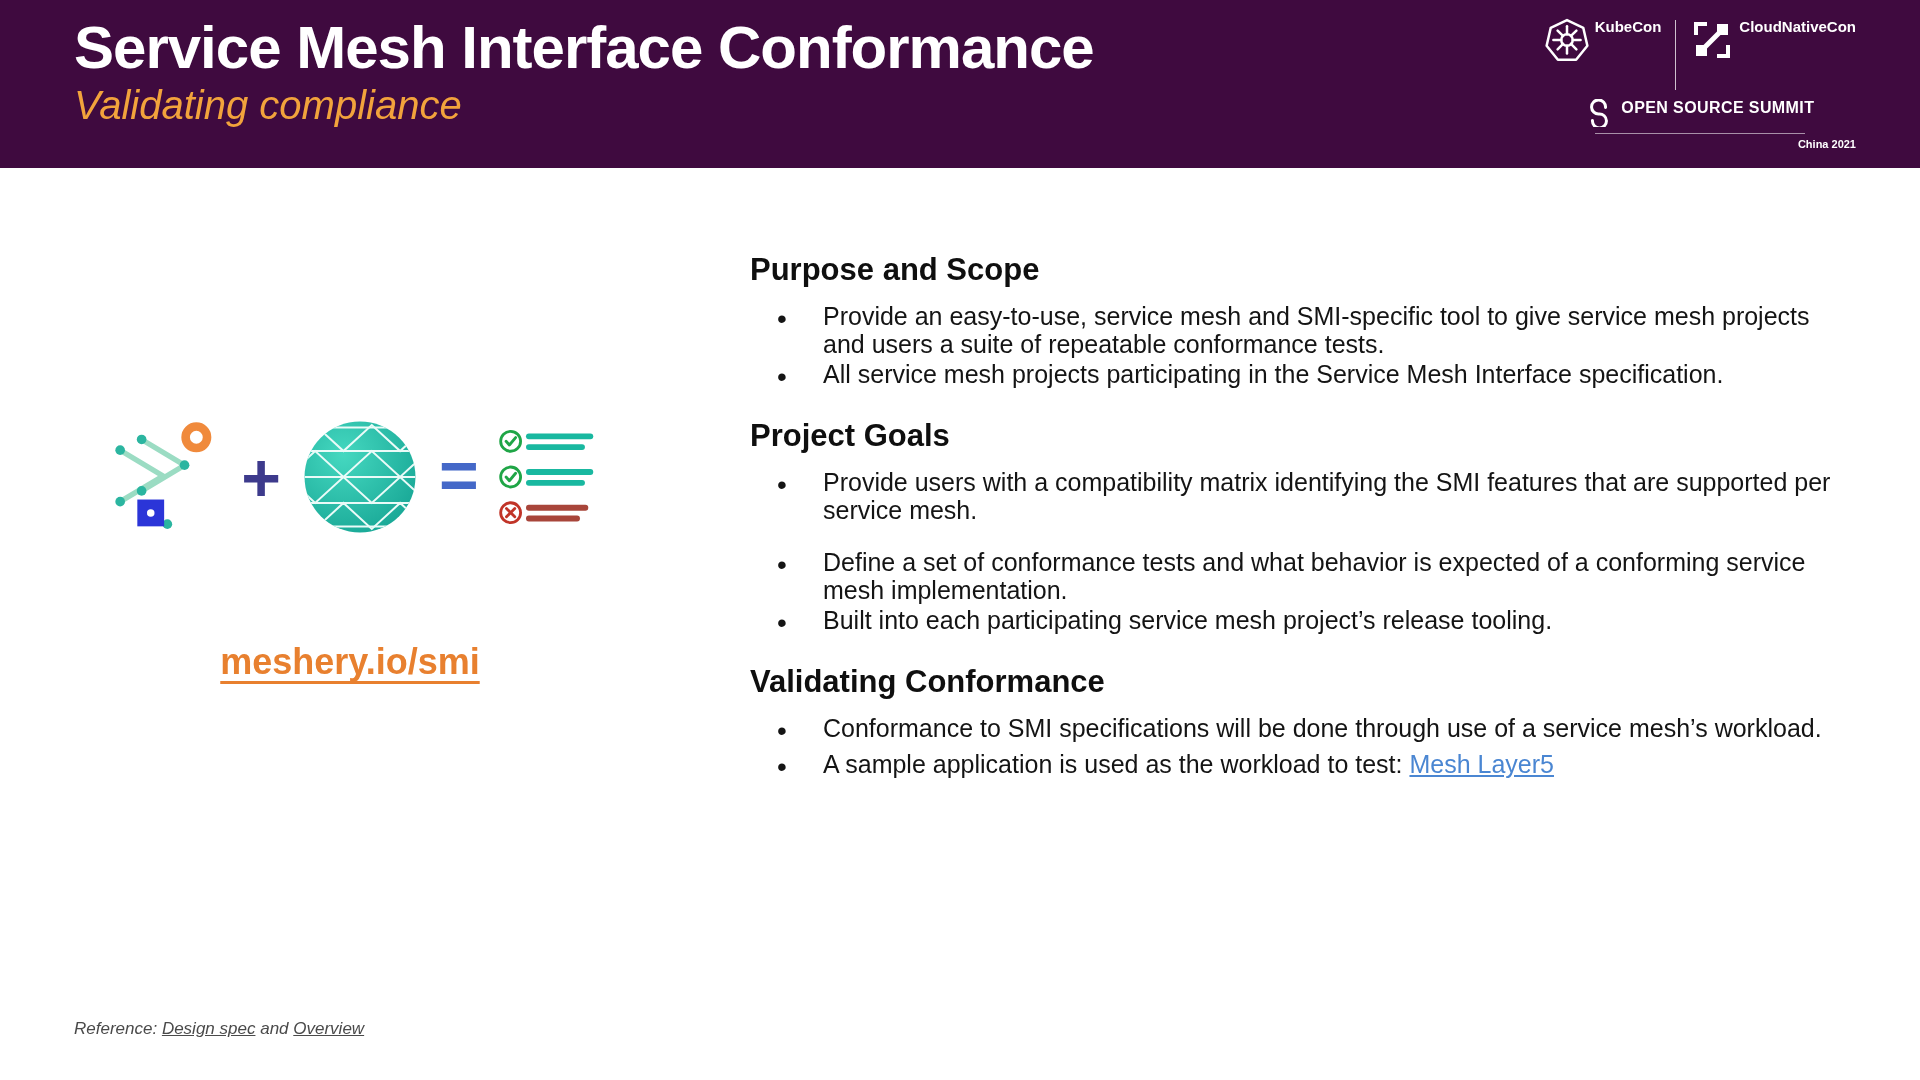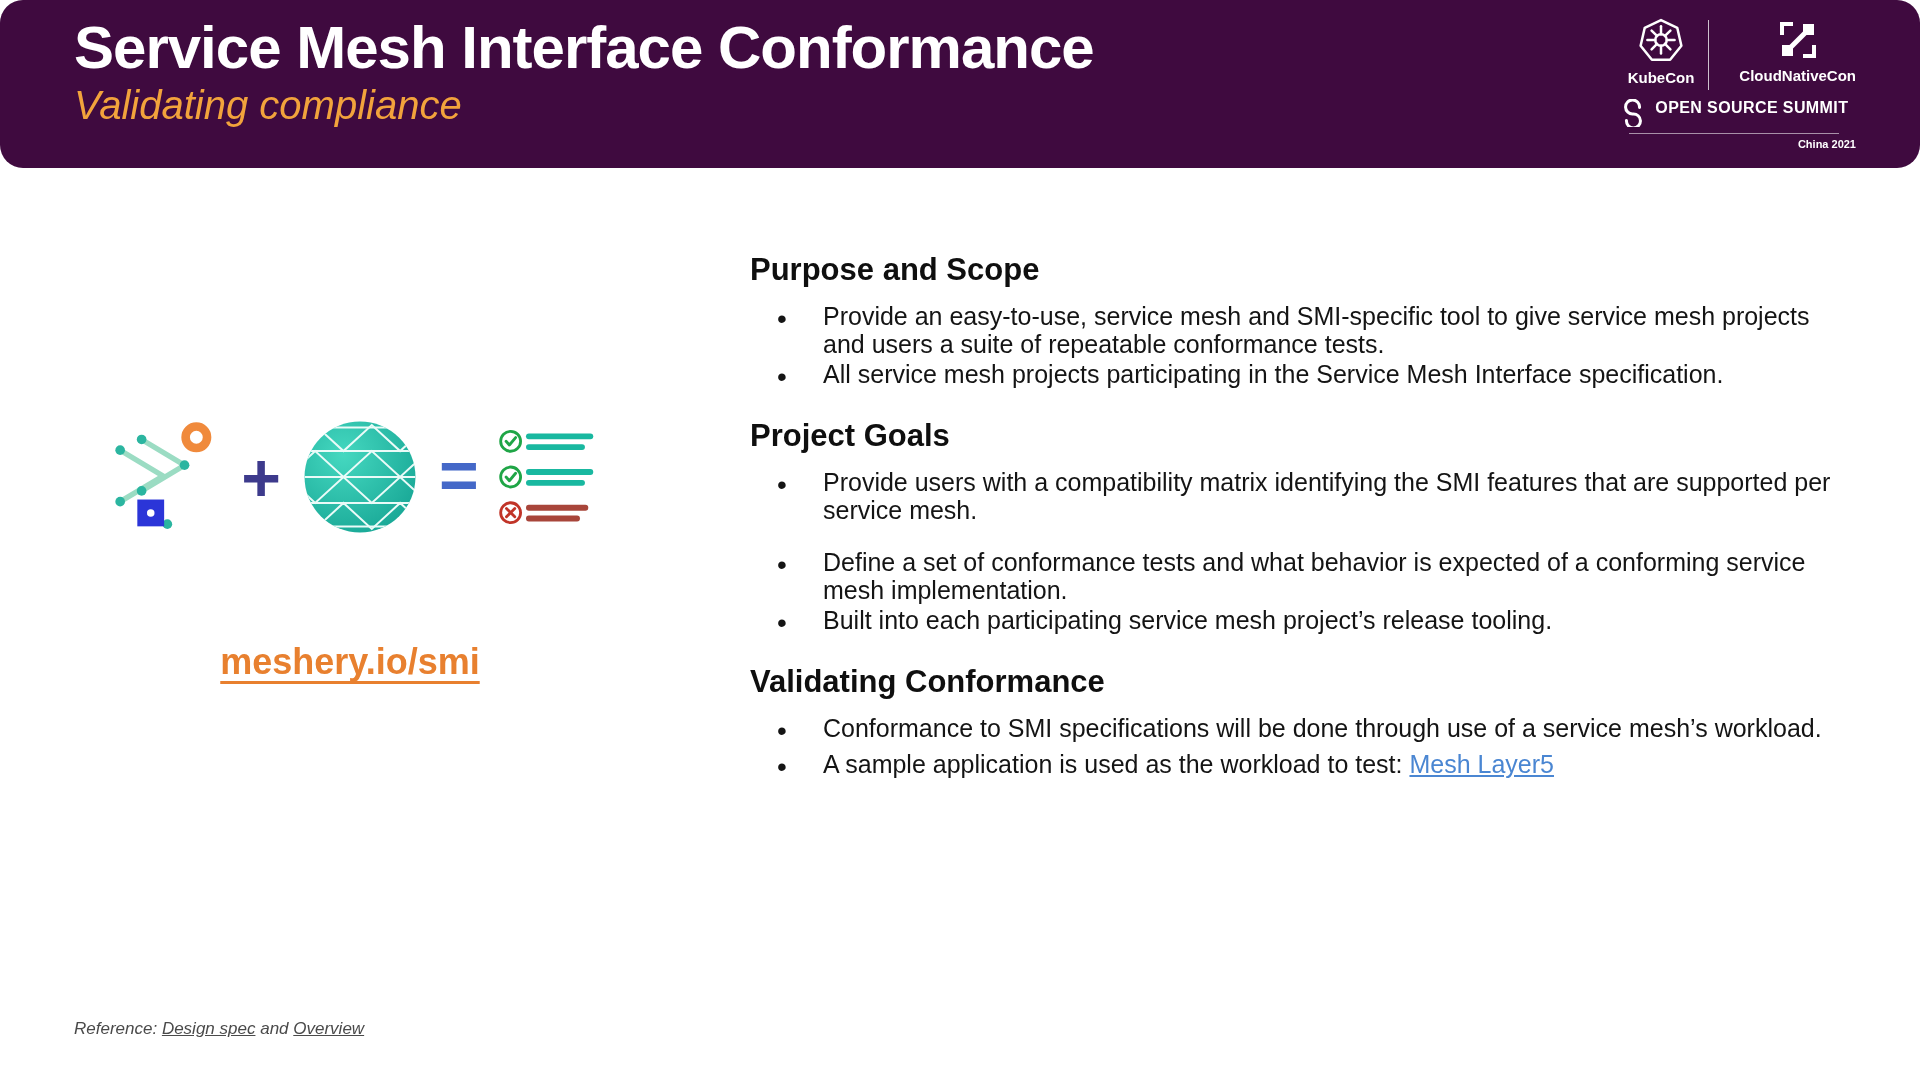--- a/index.html
+++ b/index.html
@@ -6,28 +6,27 @@
   html,body { width:1920px; height:1080px; }
   body { font-family:"Liberation Sans", sans-serif; background:#ffffff; overflow:hidden; }
   .slide { position:relative; width:1920px; height:1080px; background:#ffffff; }
 
   
   .header {
     position:absolute; top:0; left:0; width:1920px; height:168px;
     background:#3F0A3F; color:#fff;
     display:flex; justify-content:space-between;
     padding:16px 64px 0 74px;
-    border-radius:23px;
   }
   .title { font-size:60px; font-weight:bold; letter-spacing:-1px; line-height:1.05; }
   .subtitle { font-size:40px; font-style:italic; color:#F2A33C; margin-top:4px; }
 
   .logos { display:flex; flex-direction:column; align-items:center; padding-top:2px; }
   .logo-row { display:flex; align-items:flex-start; gap:14px; }
-  .logo-item { display:flex; flex-direction:column; align-items:center; gap:5px;margin-left:16px; }
+  .logo-item { display:flex; gap:5px; }
   .logo-label { font-size:15px; font-weight:bold; white-space:nowrap; }
   .v-divider { width:1px; height:70px; background:rgba(255,255,255,0.75); margin-top:2px; }
   .summit-row { display:flex; gap:8px; margin-top:9px; }
   .summit-label { font-size:16px; font-weight:bold; letter-spacing:0.4px; white-space:nowrap; }
   .logos-rule { width:210px; height:1px; background:rgba(255,255,255,0.55); margin-top:6px; }
   .location { font-size:11px; font-weight:bold; align-self:flex-end; margin-top:4px; }
 
   
   .main { position:absolute; top:168px; left:0; right:0; bottom:0; display:flex; }
 

